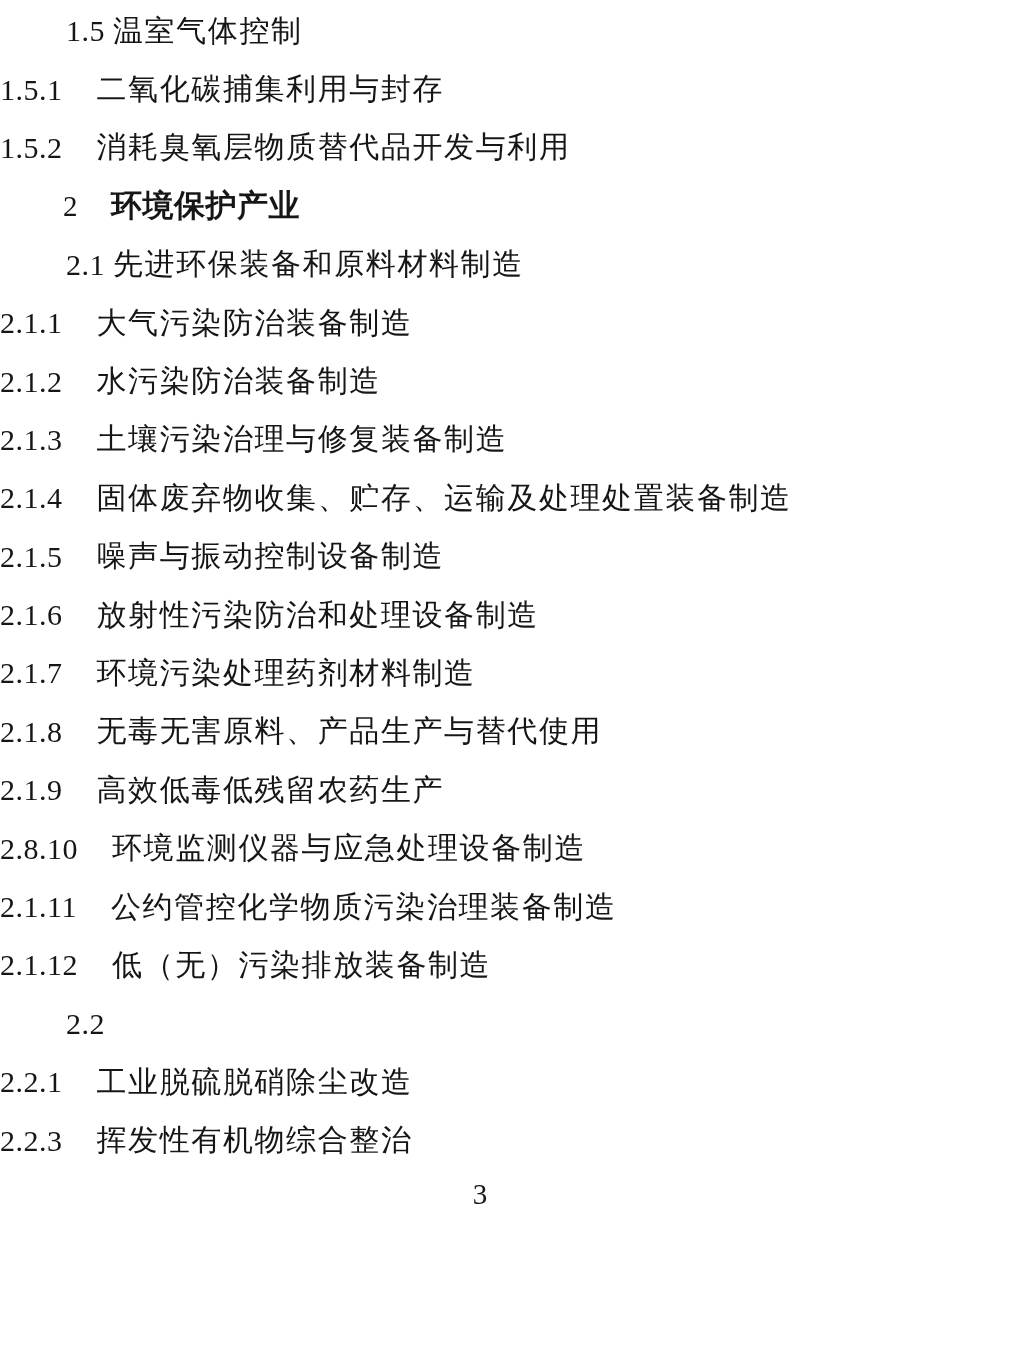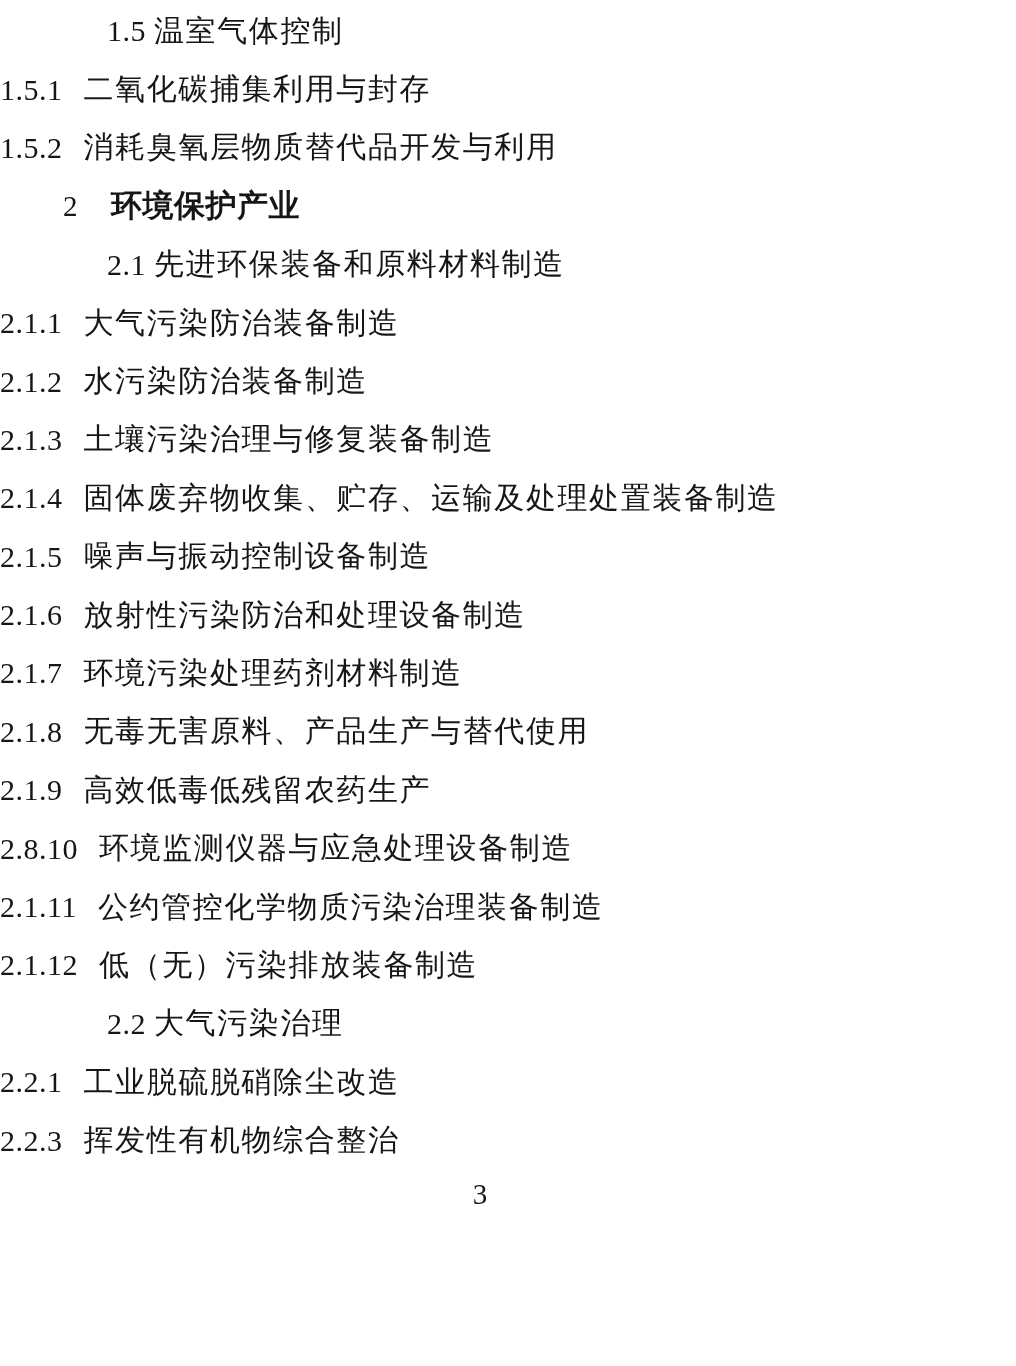--- a/index.html
+++ b/index.html
@@ -36,25 +36,25 @@
   .lv1 { padding-left: 63px; }
   .lv1 .num { font-size: 29px; }
   .lv1 .label {
     margin-left: 33px;
     font-family: "Liberation Sans", "DejaVu Sans", sans-serif;
     font-weight: 700;
     font-size: 31px;
     letter-spacing: 0.5px;
   }
   
-  .lv2 { padding-left: 107px; align-items: center; }
+  .lv2 { padding-left: 66px; align-items: center; }
   .lv2 .label { margin-left: 8px; }
   
   .lv3 { }
-  .lv3 .label { margin-left: 21px; }
+  .lv3 .label { margin-left: 34px; }
 
   .page-footer {
     height: 50px;
     display: flex;
     align-items: center;
     justify-content: center;
     font-size: 29px;
     transform: translateX(-28px);
   }
 </style>
@@ -126,21 +126,20 @@
   <div class="line lv3">
     <span class="num">2.1.11</span>
       <span class="label">公约管控化学物质污染治理装备制造</span>
   </div>
   <div class="line lv3">
     <span class="num">2.1.12</span>
       <span class="label">低（无）污染排放装备制造</span>
   </div>
   <div class="line lv2">
     <span class="num">2.2</span>
-      <span class="label">大气污染治理</span>
   </div>
   <div class="line lv3">
     <span class="num">2.2.1</span>
       <span class="label">工业脱硫脱硝除尘改造</span>
   </div>
   <div class="line lv3">
     <span class="num">2.2.3</span>
       <span class="label">挥发性有机物综合整治</span>
   </div>
 

